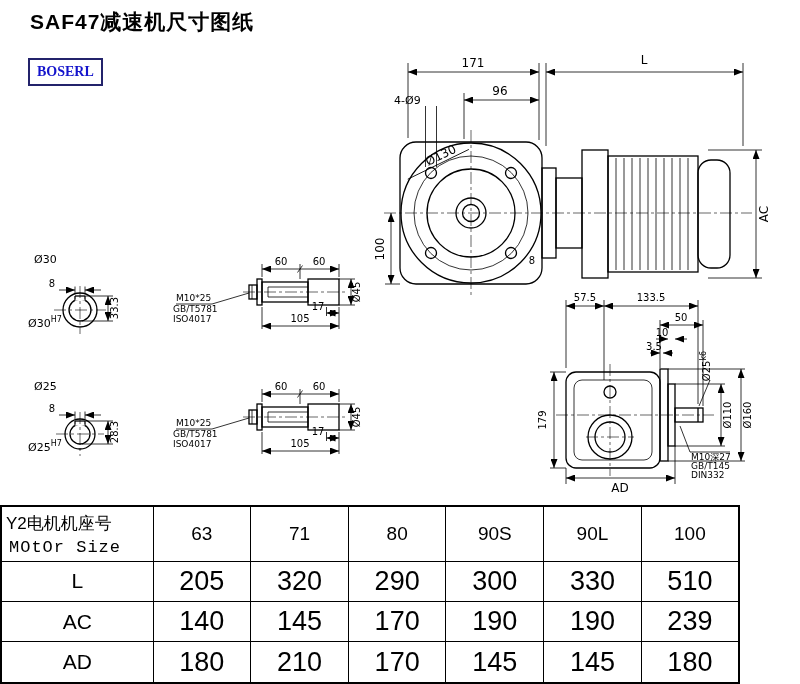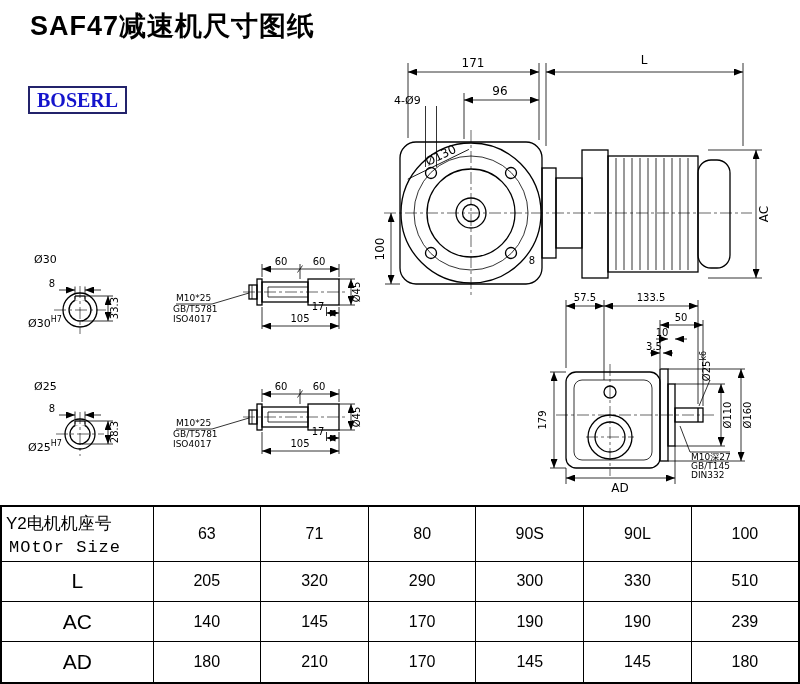--- a/index.html
+++ b/index.html
@@ -1,46 +1,46 @@
 <!DOCTYPE html>
 <html><head>
 <meta charset="utf-8">
 <style>
   html,body{margin:0;padding:0;}
   body{
     width:800px;height:684px;position:relative;background:#fff;
     font-family:"Liberation Sans",sans-serif;color:#000;overflow:hidden;
   }
   .page-title{
-    position:absolute;top:8px;left:30px;font-size:27px;font-weight:bold;
+    position:absolute;top:8px;left:30px;font-size:21px;font-weight:bold;
     letter-spacing:1px;font-family:"Liberation Sans",sans-serif;text-align:center;
   }
   .brand-box{
     position:absolute;top:58px;left:28px;border:2px solid #23236b;
-    padding:0 7px;font-size:20px;font-weight:bold;color:#1414cc;
-    font-family:"Liberation Serif",serif;line-height:24px;margin-top:28px;
+    padding:0 7px;font-size:14px;font-weight:bold;color:#1414cc;
+    font-family:"Liberation Serif",serif;line-height:24px;
   }
   .drawing{position:absolute;top:0;left:8px;width:800px;height:505px;}
   svg text{font-family:"DejaVu Sans",sans-serif;fill:#000;}
   .s{fill:none;stroke:#000;stroke-width:1.3;}
   .t{fill:none;stroke:#000;stroke-width:0.8;}
   .cl{fill:none;stroke:#000;stroke-width:0.6;stroke-dasharray:12 3 3 3;}
   .dl{fill:none;stroke:#000;stroke-width:0.8;}
   .d{font-size:12px;}
   .dm{font-size:11px;}
   .dsm{font-size:10px;}
   .nt{font-size:9px;}
   .sup{font-size:8px;}
-  .tbl-wrap{position:absolute;top:505px;left:0;width:800px;height:179px;}
+  .tbl-wrap{position:absolute;top:505px;left:0;width:740px;height:179px;}
   table{width:100%;height:100%;border-collapse:collapse;table-layout:fixed;
         border:2px solid #000;}
   td{border:1px solid #000;text-align:center;vertical-align:middle;
-     font-size:16px;padding:0;}
+     font-size:27px;padding:0;}
   tr.hdr-row{height:55px;}
-  td.size-cell{font-size:16px;margin-top:28px;}
+  td.size-cell{font-size:19px;margin-top:28px;}
   td.hdr-cell{font-size:17px;text-align:left;}
   .hdr-line1{padding:2px 0 0 4px;font-size:17px;}
   .hdr-line2{padding:3px 0 0 7px;font-size:17px;letter-spacing:1px;
              font-family:"Liberation Mono",monospace;}
   td.row-label{font-size:21px;}
 </style>
 </head>
 <body>
 
 <div class="page-title">SAF47减速机尺寸图纸</div>

